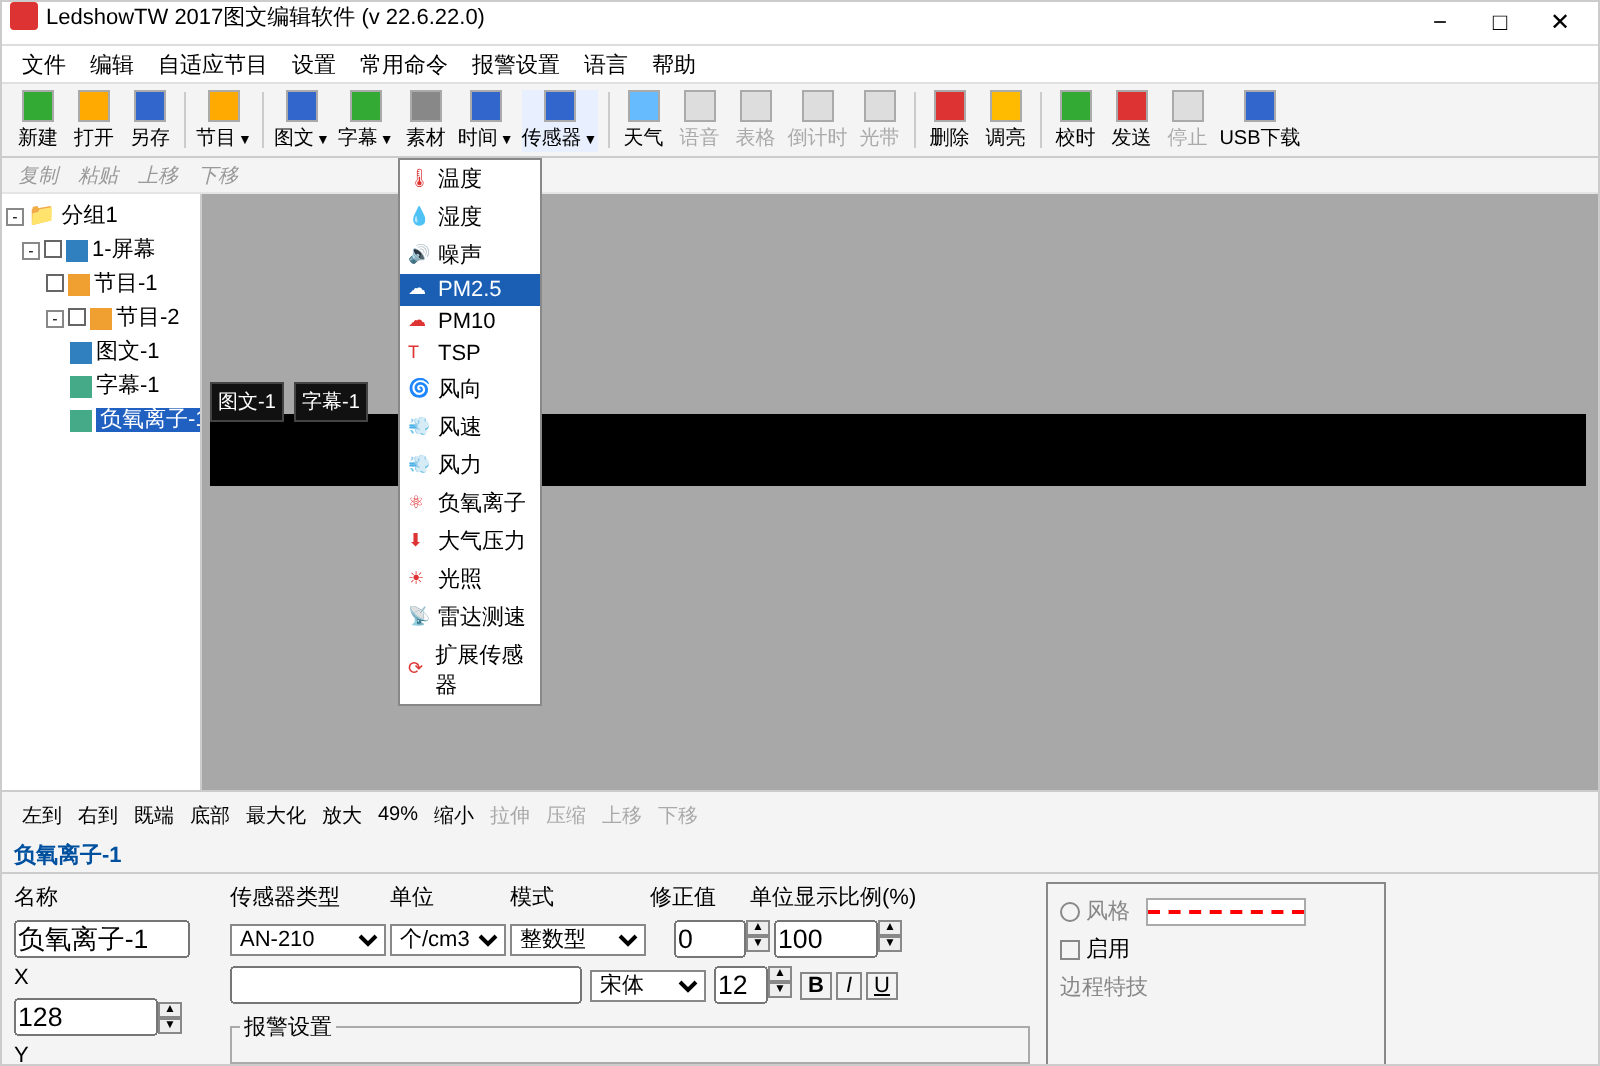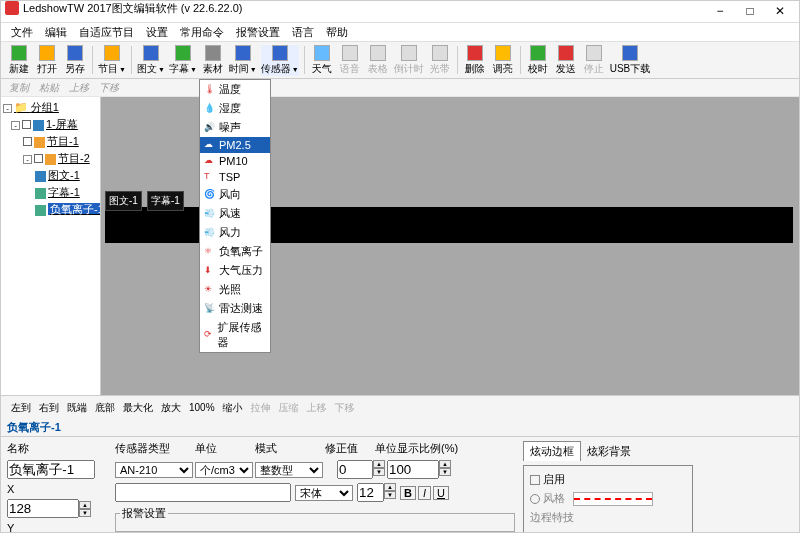--- a/index.html
+++ b/index.html
@@ -15,21 +15,21 @@
 .tbtn { display: flex; flex-direction: column; align-items: center; margin: 0 2px; cursor: pointer; min-width: 24px; }
 .tbtn .icon { width: 16px; height: 16px; background: #ddd; border: 1px solid #aaa; }
 .tbtn .lbl { font-size: 10px; margin-top: 1px; }
 .tbtn.sel { background: #e8f0ff; }
 .toolbar .sep { width: 1px; height: 28px; background: #ccc; margin: 0 3px; }
 .tbtn i.dd { font-size: 7px; font-style: normal; margin-left: 1px; }
 .toolbar2 { height: 18px; background: #f4f4f4; display: flex; align-items: center; padding: 0 8px; font-size: 10px; border-bottom: 1px solid #e5e5e5; }
 .toolbar2 span { margin-right: 10px; color: #999; font-style: italic; }
 .workspace { height: 298px; display: flex; }
 .tree { width: 100px; border-right: 1px solid #ccc; overflow: auto; padding: 2px; font-size: 11px; }
-.tree .node { white-space: nowrap; padding: 1px 0; text-decoration: underline; }
+.tree .node { white-space: nowrap; padding: 1px 0; }
 .tree .node.lv1 { padding-left: 8px; }
 .tree .node.lv2 { padding-left: 20px; }
 .tree .node.lv3 { padding-left: 32px; }
 .tree .sq { display: inline-block; width: 9px; height: 9px; border: 1px solid #888; text-align: center; line-height: 7px; font-size: 8px; margin-right: 2px; }
 .tree .cb { display: inline-block; width: 9px; height: 9px; border: 1px solid #666; margin-right: 2px; position: relative; top: 1px; }
 .tree .ic { display: inline-block; width: 11px; height: 11px; background: #4a8; margin-right: 2px; vertical-align: middle; }
 .tree .ic.y { background: #f0a030; }
 .tree .ic.b { background: #3080c0; }
 .tree .sel { background: #2060c0; color: #fff; padding: 0 2px; }
 .canvas { flex: 1; background: #a8a8a8; position: relative; }
@@ -224,21 +224,21 @@
     <div class="bb">
       <div class="lbl" style="">底部</div>
     </div>
     <div class="bb">
       <div class="lbl" style="">最大化</div>
     </div>
     <div class="bb">
       <div class="lbl" style="">放大</div>
     </div>
     <div class="bb">
-      <div class="lbl" style="">100%</div>
+      <div class="lbl" style="">49%</div>
     </div>
     <div class="bb">
       <div class="lbl" style="">缩小</div>
     </div>
     <div class="bb">
       <div class="lbl" style="color:#aaa">拉伸</div>
     </div>
     <div class="bb">
       <div class="lbl" style="color:#aaa">压缩</div>
     </div>
@@ -321,35 +321,31 @@
       <i style="border:1px solid #888;padding:0 4px;margin-right:2px">I</i>
       <u style="border:1px solid #888;padding:0 3px">U</u>
     </div>
     <fieldset>
       <legend>报警设置</legend>
 
     </fieldset>
   </div>
 
   <div class="col" style="width:170px">
-    <div class="row">
-      <span style="padding:2px 6px;border:1px solid #888;border-bottom:none;background:#fff">炫动边框</span>
-      <span style="padding:2px 6px">炫彩背景</span>
-    </div>
     <div style="border:1px solid #888;padding:6px;height:126px">
-      <div class="row">
-          <span class="check-c"></span>
-          <span>启用</span>
-        </div>
       <div class="row" style="color:#888">
           <span class="radio-c"></span>
           <span>风格</span>
         <span style="margin-left:8px;border:1px solid #aaa;width:80px;height:14px;display:inline-block;background:#fff">
             <span style="display:block;border-top:2px dashed red;margin-top:5px"></span>
           </span>
       </div>
+      <div class="row">
+          <span class="check-c"></span>
+          <span>启用</span>
+        </div>
       <div class="row" style="color:#888">
           <span>边程特技</span>
         </div>
 
     </div>
   </div>
 </div>
 
 </body></html>

